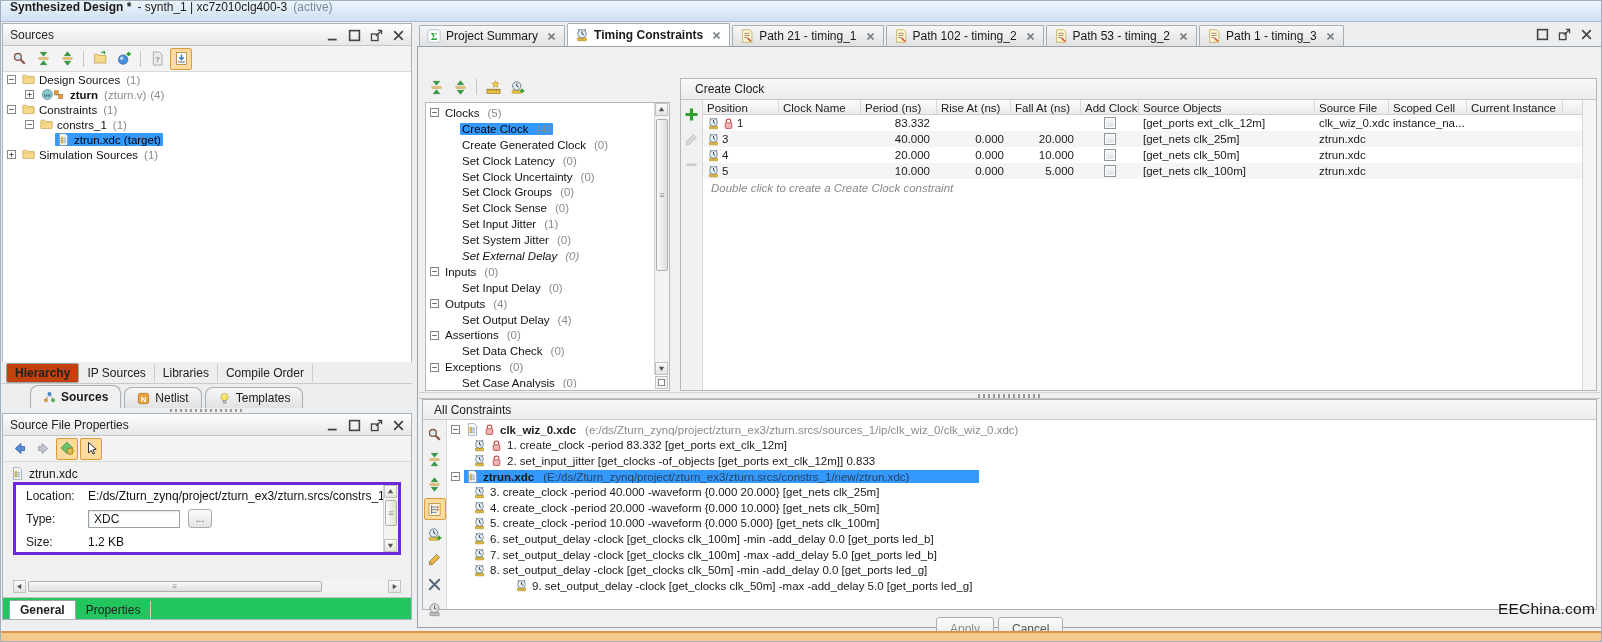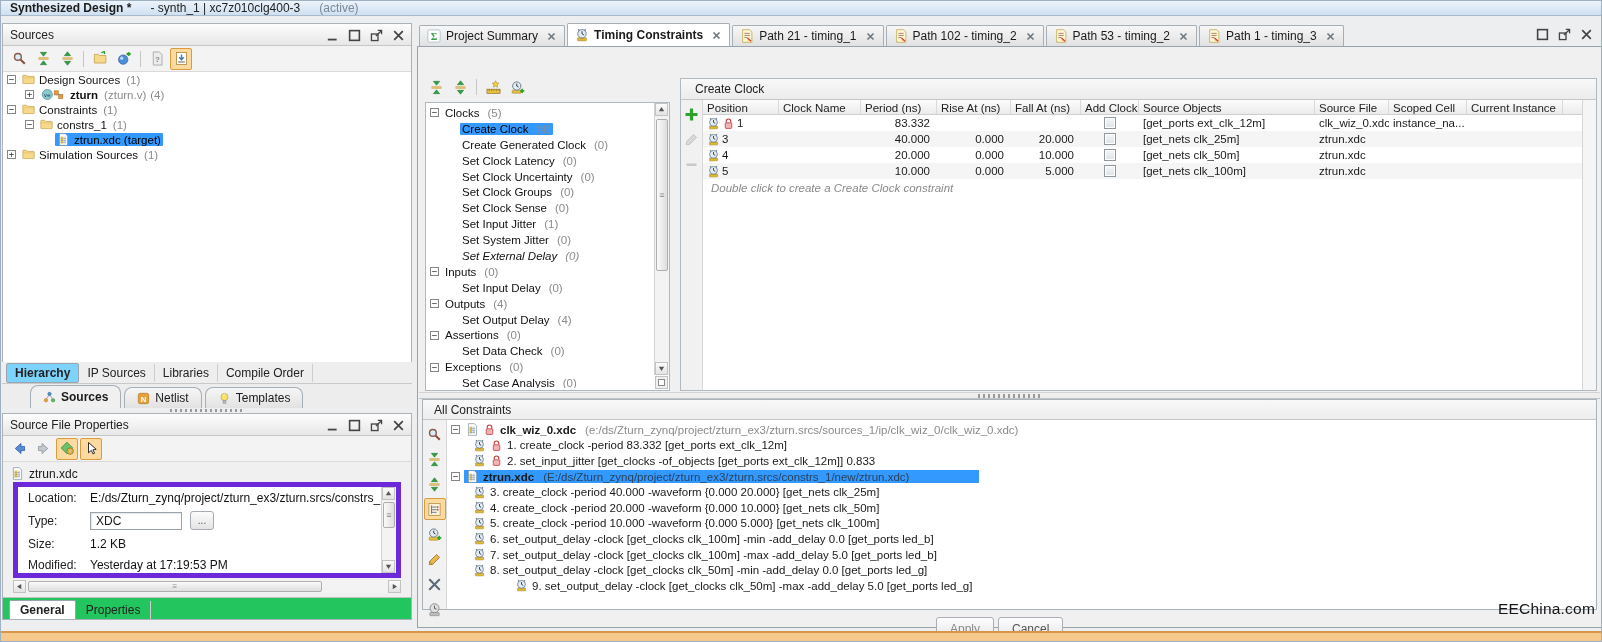--- a/index.html
+++ b/index.html
@@ -1,20 +1,20 @@
 <!DOCTYPE html>
 <html><head>
 <meta charset="utf-8">
 <style>
 *{margin:0;padding:0;box-sizing:border-box}
 html,body{width:1602px;height:642px;overflow:hidden}
 body{position:relative;font-family:"Liberation Sans",sans-serif;font-size:12px;color:#1a1a1a;background:#edeef0}
 .frame{position:absolute;inset:0;border:1px solid #9fb0c0;pointer-events:none;z-index:50}
 
-#titlebar{position:absolute;left:0;top:0;width:1602px;height:16px;background:linear-gradient(#eef5fc,#cfe0f1);border-bottom:1px solid #a8bccf;display:flex;align-items:center;padding-left:10px;gap:19px}
+#titlebar{position:absolute;left:0;top:0;width:1602px;height:22px;background:linear-gradient(#eef5fc,#cfe0f1);border-bottom:1px solid #a8bccf;display:flex;padding-left:10px;gap:6px}
 #titlebar .b{font-weight:bold;color:#1b1b1b}
 #titlebar .m{color:#222}
 #titlebar .s{color:#7a8a98}
 
 .panel{position:absolute;background:#f0f0f0;border:1px solid #aab2ba}
 .phead{height:22px;background:linear-gradient(#fdfdfd,#e7e7e7);border-bottom:1px solid #c6c6c6;display:flex;align-items:center;padding:0 7px}
 .phead .t{flex:1;font-size:12px;color:#222}
 .winbtns{display:flex;gap:9px;align-items:center}
 .winbtns .wb{width:13px;height:13px;display:inline-flex}
 .icon{display:inline-flex;width:15px;height:15px;flex:none;align-items:center;justify-content:center}
@@ -34,28 +34,28 @@
 .t2row{height:15.9px}
 .expb{width:9px;height:9px;border:1px solid #868686;background:#fff;font-size:9px;line-height:7px;text-align:center;color:#333;margin-right:4px;flex:none;font-family:"DejaVu Sans Mono",monospace}
 .selwrap{display:inline-flex;align-items:flex-end;gap:4px;padding:0 2px;border-radius:1px}
 .selwrap.selected{background:#3399ff;color:#000}
 .cnt{color:#8b8b8b;margin-left:4px}
 .suf{color:#8b8b8b;margin-left:4px}
 .lblb{font-weight:bold}
 
 .htabs{display:flex;align-items:center;height:22px;background:#eeeeee;border-bottom:1px solid #c9c9c9;padding-left:4px}
 .htab{padding:2px 8px;color:#222;border-right:1px solid #cdcdcd;font-size:12px}
-.htab.active{background:#7dd3fc;border:1px solid #9aa4ae;font-weight:bold;border-radius:2px}
+.htab.active{background:#c2410c;border:1px solid #9aa4ae;font-weight:bold;border-radius:2px}
 .dtabs{display:flex;align-items:flex-end;height:24px;padding-left:28px;gap:3px;background:#ededed}
 .dtab{display:flex;align-items:center;gap:5px;height:21px;padding:0 12px;border:1px solid #a6aeb6;border-bottom:none;border-radius:8px 8px 0 0;background:linear-gradient(#f6f6f6,#e2e2e2);font-size:12px}
 .dtab.active{background:#f0f0f0;font-weight:bold;height:23px}
 .grip{height:4px;display:flex;align-items:center;justify-content:center}
 .grip i{width:74px;height:3px;background:repeating-linear-gradient(90deg,#9a9a9a 0 2px,transparent 2px 5px)}
 
-#sfpbox{position:absolute;left:10px;right:10px;top:68px;height:96px;background:#fff;border:5px solid #6d28d9;overflow:hidden}
+#sfpbox{position:absolute;left:10px;right:10px;top:68px;height:73px;background:#fff;border:3px solid #6d28d9;overflow:hidden}
 .frow{display:flex;align-items:center;padding:3px 0 3px 10px;min-height:21px}
 .frow .fl{width:62px;color:#222;flex:none}
 .frow .fv{color:#111;white-space:nowrap}
 .frow.clip{height:9px;min-height:9px;overflow:hidden;opacity:.55}
 .inpt{border:1px solid #9aa2aa;background:#fff;padding:1px 5px;width:92px;display:inline-block;margin-right:8px;box-shadow:inset 1px 1px 2px #e2e6ea}
 .morebtn{display:inline-flex;align-items:center;justify-content:center;width:24px;height:19px;border:1px solid #a6acb2;border-radius:3px;background:linear-gradient(#fcfcfc,#e4e4e4);color:#555;font-size:10px}
 
 .vsb{position:absolute;width:15px;background:#f3f3f3;border-left:1px solid #d4d4d4}
 .hsb{position:absolute;height:13px;background:#f3f3f3;display:flex;align-items:center}
 .sbtn{width:13px;height:13px;display:flex;align-items:center;justify-content:center;background:linear-gradient(#fbfbfb,#e3e3e3);border:1px solid #c2c2c2;flex:none}

